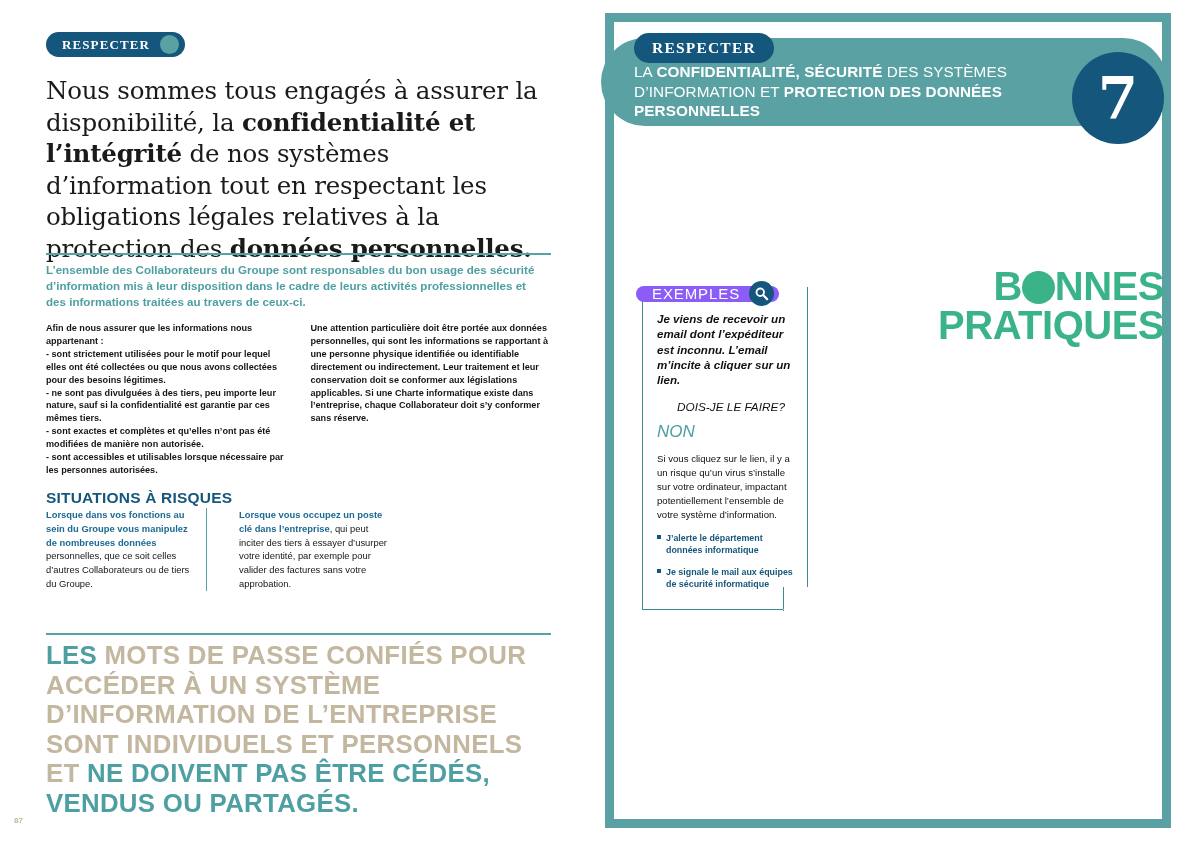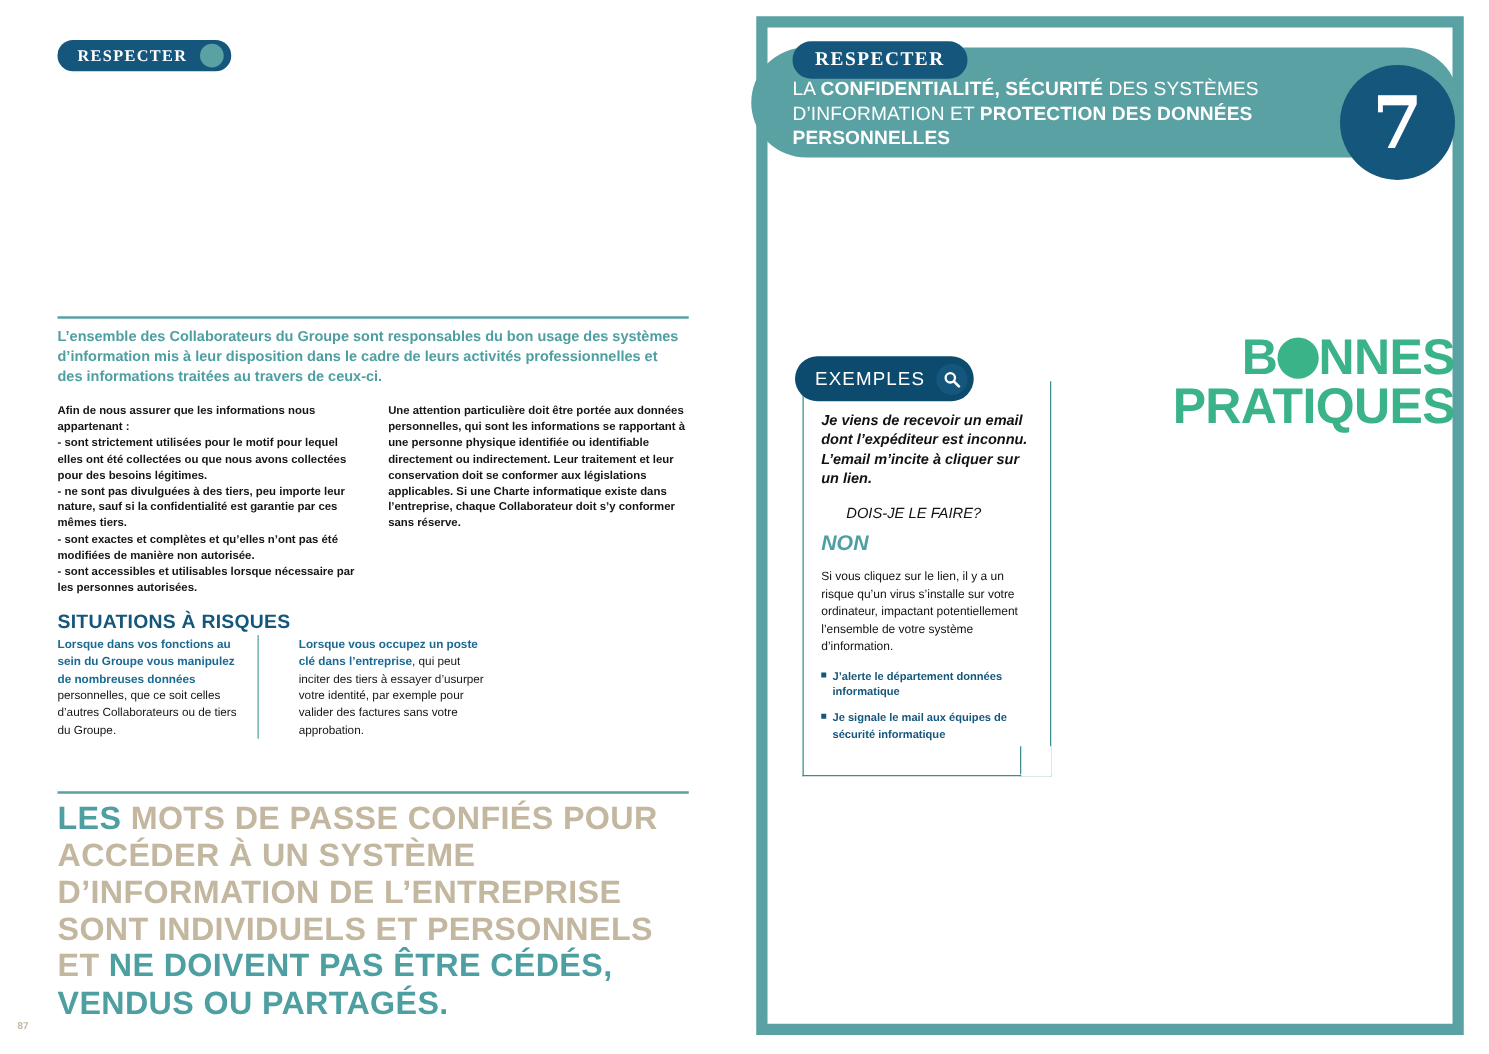--- a/index.html
+++ b/index.html
@@ -109,51 +109,51 @@
   .r-lead{
     position:absolute;left:40px;top:156px;width:520px;
     font-family:"DejaVu Serif", serif;
     font-size:16.4px;line-height:1.31;color:#4e9fa2;
   }
 
   
   .ex-wrap{position:absolute;left:41px;top:285px;width:240px;}
   .ex-tab{
     position:relative;display:inline-flex;align-items:center;
-    background:#0c4a6e;border-radius:20px;height:36px;padding:0 5px 0 16px;z-index:3;
+    background:#8b5cf6;border-radius:20px;height:16px;padding:0 5px 0 16px;z-index:3;
   }
   .ex-tab .t{color:#fff;font-size:15px;letter-spacing:0.9px;line-height:31px;}
   .mag{
     width:25px;height:25px;border-radius:50%;background:#15567c;
     margin-left:9px;display:flex;align-items:center;justify-content:center;
   }
   .mag svg{display:block;}
   .ex-box{
-    position:relative;margin-top:-16px;margin-left:6px;width:199px;
+    position:relative;margin-top:-16px;margin-left:6px;width:166px;
     border:1.4px solid #3d8c90;border-top:none;
     background:#fff;padding:24px 14px 10px 14px;box-sizing:border-box;
     min-height:316px;
   }
   .ex-corner{
     position:absolute;right:-1.4px;bottom:-1.4px;width:24px;height:24px;
     background:#fff;border-left:1.4px solid #3d8c90;
     transform:none;
   }
   .ex-corner:after{
     content:"";position:absolute;left:-1px;top:-1px;width:0;height:0;
     border-left:24px solid transparent;border-bottom:24px solid #fff;
   }
   .ex-q{
     font-style:italic;font-weight:bold;font-size:11.6px;line-height:1.32;color:#111;
   }
   .ex-do{
     font-style:italic;font-weight:normal;font-size:11.8px;color:#111;margin-top:13px;margin-left:20px;
   }
   .ex-non{
-    font-style:italic;font-weight:bold;font-size:17px;color:#4e9fa2;margin-top:8px;
+    font-style:italic;font-weight:normal;font-size:17px;color:#4e9fa2;margin-top:8px;
   }
   .ex-p{font-size:9.6px;line-height:1.45;color:#111;margin-top:10px;}
   .ex-bullets{margin-top:10px;}
   .ex-b{
     position:relative;padding-left:9px;font-weight:bold;font-size:8.9px;
     line-height:1.38;color:#15567c;margin-bottom:9px;
   }
   .ex-b:before{
     content:"";position:absolute;left:0;top:3px;width:4px;height:4px;background:#15567c;
   }
@@ -175,24 +175,25 @@
 </head>
 <body>
 
 <div class="page left-page">
 
   <div class="pill" id="respecter-badge-left">
     <span class="pill-label">RESPECTER</span>
     <span class="pill-dot"></span>
   </div>
 
+  <div class="lead">Nous sommes tous engagés à assurer la disponibilité, la <b>confidentialité et l’intégrité</b> de nos systèmes d’information tout en respectant les obligations légales relatives à la protection des <b>données personnelles.</b></div>
 
   <div class="rule" id="rule-1"></div>
 
-  <div class="intro">L’ensemble des Collaborateurs du Groupe sont responsables du bon usage des systèmes d’information mis à leur disposition dans le cadre de leurs activités professionnelles et des informations traitées au travers de ceux-ci.</div>
+  <div class="intro">L’ensemble des Collaborateurs du Groupe sont responsables du bon usage des sécurité d’information mis à leur disposition dans le cadre de leurs activités professionnelles et des informations traitées au travers de ceux-ci.</div>
 
   <div class="cols">
     <div class="col-body"><b>Afin de nous assurer que les informations nous appartenant :</b><br><b>- sont strictement utilisées pour le motif pour lequel elles ont été collectées ou que nous avons collectées pour des besoins légitimes.</b><br><b>- ne sont pas divulguées à des tiers, peu importe leur nature, sauf si la confidentialité est garantie par ces mêmes tiers.</b><br><b>- sont exactes et complètes et qu’elles n’ont pas été modifiées de manière non autorisée.</b><br><b>- sont accessibles et utilisables lorsque nécessaire par les personnes autorisées.</b></div>
     <div class="col-body"><b>Une attention particulière doit être portée aux données personnelles, qui sont les informations se rapportant à une personne physique identifiée ou identifiable directement ou indirectement. Leur traitement et leur conservation doit se conformer aux législations applicables. Si une Charte informatique existe dans l’entreprise, chaque Collaborateur doit s’y conformer sans réserve.</b></div>
   </div>
 
   <div class="sit-title">SITUATIONS À RISQUES</div>
 
   <div class="risk-cols">
     <div class="risk-col"><b>Lorsque dans vos fonctions au sein du Groupe vous manipulez de nombreuses données</b> personnelles, que ce soit celles d’autres Collaborateurs ou de tiers du Groupe.</div>

